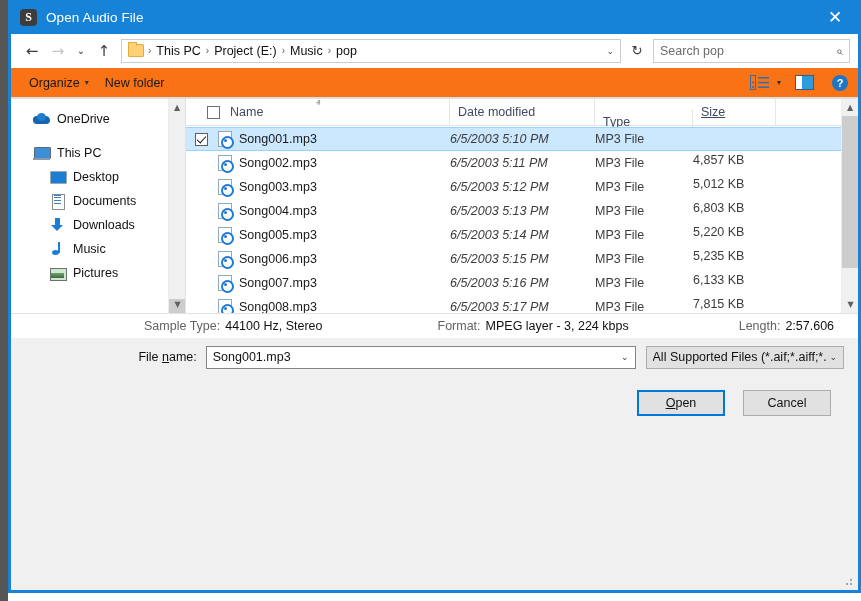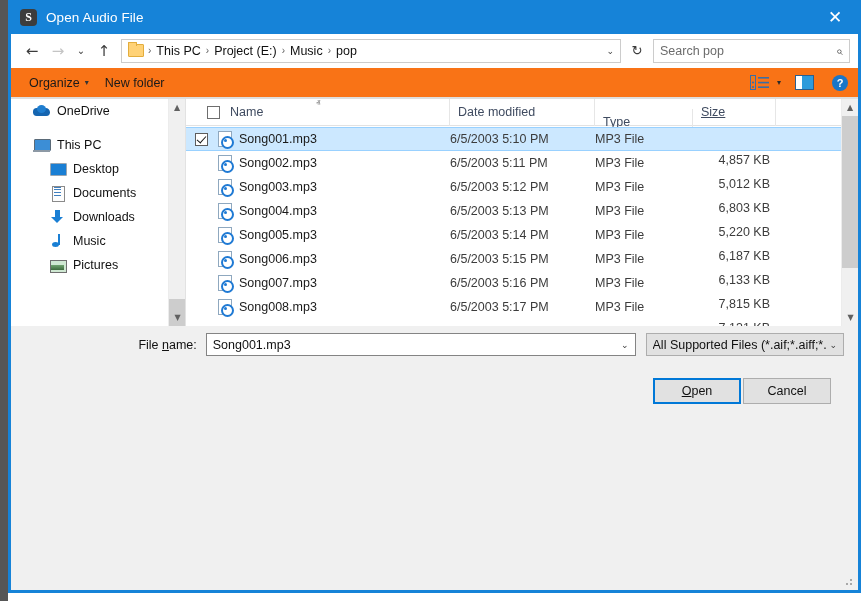--- a/index.html
+++ b/index.html
@@ -125,21 +125,21 @@
   }
   #view-caret { font-size: 8px; color: #2b2b2b; margin-left: 5px; }
 
   
   #body { flex: 1; display: flex; min-height: 0; border-top: 1px solid #dedede; }
 
   #sidebar-wrap {
     width: 175px; flex: 0 0 175px; position: relative;
     border-right: 1px solid #e2e2e2; background: #ffffff; overflow: hidden;
   }
-  #sidebar { }
+  #sidebar { padding-top: 8px; }
   .side-item {
     height: 24px; display: flex; align-items: center;
     font-size: 12.5px; color: #111; padding-left: 22px; gap: 7px;
     white-space: nowrap;
   }
   .side-item.indent { padding-left: 38px; }
   .side-gap { height: 10px; }
   .sicon { width: 17px; height: 16px; flex: 0 0 17px; position: relative; }
 
   
@@ -268,23 +268,23 @@
     background: #ffffff; border: 1px solid #8fa8bf;
   }
   .fileicon::before {
     content: ""; position: absolute; left: 2px; top: 4px; width: 9px; height: 9px;
     border-radius: 50%; border: 2px solid #1f7ad4; background: #ffffff;
   }
   .fileicon::after {
     content: ""; position: absolute; left: 5px; top: 7px; width: 3px; height: 3px;
     border-radius: 50%; background: #1f7ad4;
   }
-  .cell-date { flex: 0 0 145px; color: #3c3c3c; }
+  .cell-date { flex: 0 0 145px; color: #3c3c3c; font-style: italic; }
   .cell-type { flex: 0 0 98px; color: #3c3c3c; }
-  .cell-size { flex: 0 0 83px; color: #3c3c3c; text-align: right; padding-right: 6px; margin-top: 41px; }
+  .cell-size { flex: 0 0 83px; color: #3c3c3c; padding-right: 6px; margin-top: 41px; }
 
   
   #statusbar {
     height: 25px; flex: 0 0 25px; background: #ffffff;
     display: flex; align-items: center; font-size: 12.5px;
     border-top: 1px solid #e2e2e2;
   }
   .st-label { color: #636363; }
   .st-value { color: #111111; margin-left: 5px; }
   #st-sample { margin-left: 133px; }
@@ -313,21 +313,21 @@
 
   
   #btnbar {
     flex: 1; background: #f0f0f0; position: relative;
   }
   .dlgbtn {
     position: absolute; height: 26px; width: 88px; top: 14px;
     display: flex; align-items: center; justify-content: center;
     font-size: 12.5px; color: #111; background: #e1e1e1; border: 1px solid #adadad;
   }
-  #open-btn { right: 117px; border: 2px solid #0078d7; background: #e1e1e1; }
+  #open-btn { right: 133px; border: 2px solid #0078d7; background: #e1e1e1; }
   #open-btn u { text-decoration: underline; }
   #cancel-btn { right: 27px; }
   #grip {
     position: absolute; right: 5px; bottom: 4px; width: 10px; height: 10px;
     background:
       radial-gradient(circle 1px at 8px 8px, #a8a8a8 99%, transparent 100%),
       radial-gradient(circle 1px at 4px 8px, #a8a8a8 99%, transparent 100%),
       radial-gradient(circle 1px at 8px 4px, #a8a8a8 99%, transparent 100%);
   }
 </style>
@@ -515,21 +515,21 @@
             <div class="cell-size">5,220 KB</div>
           </div>
           <div class="row">
             <div class="cell-check"></div>
             <div class="cell-name">
               <span class="fileicon"></span>
               <span>Song005.mp3</span>
             </div>
             <div class="cell-date">6/5/2003 5:14 PM</div>
             <div class="cell-type">MP3 File</div>
-            <div class="cell-size">6,187 KB</div>
+            <div class="cell-size">5,235 KB</div>
           </div>
           <div class="row">
             <div class="cell-check"></div>
             <div class="cell-name">
               <span class="fileicon"></span>
               <span>Song006.mp3</span>
             </div>
             <div class="cell-date">6/5/2003 5:15 PM</div>
             <div class="cell-type">MP3 File</div>
             <div class="cell-size">6,133 KB</div>
@@ -557,20 +557,28 @@
         </div>
 
       <div class="vscroll">
         <div class="arrow">▲</div>
         <div class="thumb" style="top:17px;height:152px;"></div>
         <div class="arrow bottom">▼</div>
       </div>
     </div>
   </div>
 
+  <div id="statusbar">
+    <span id="st-sample" class="st-label">Sample Type:</span>
+    <span class="st-value">44100 Hz, Stereo</span>
+    <span id="st-format" class="st-label">Format:</span>
+    <span class="st-value">MPEG layer - 3, 224 kbps</span>
+    <span id="st-length" class="st-label">Length:</span>
+    <span class="st-value">2:57.606</span>
+  </div>
 
   <div id="filebar">
     <div id="fname-label"><span>File </span><u>n</u><span>ame:</span></div>
 
     <div id="fname-box">
       <span id="fname-val">Song001.mp3</span>
       <span class="dd-caret">⌄</span>
     </div>
 
     <div id="filter-box">

